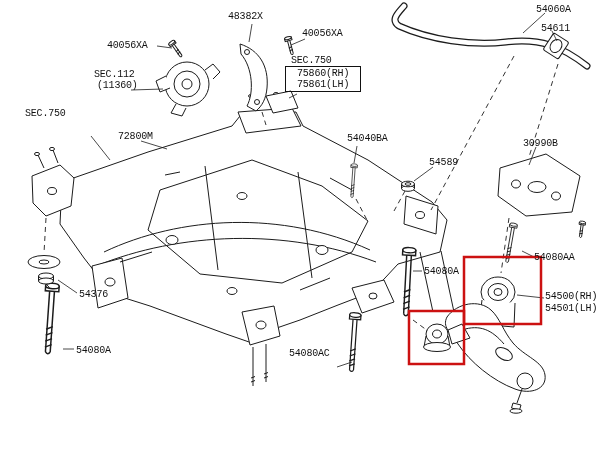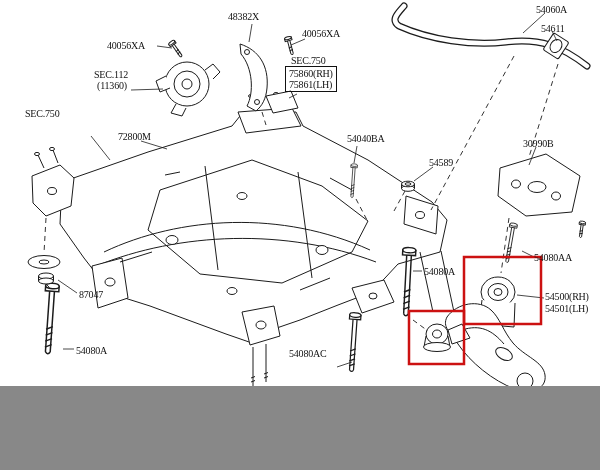--- a/index.html
+++ b/index.html
@@ -2,31 +2,31 @@
 <html style="--background: #ffffff; --line: #1c1c1c; --highlight: #cc1111;"><head>
 <meta charset="utf-8">
 <style>
   :root{
     --background:#ffffff;
     --line:#1c1c1c;
     --highlight:#cc1111;
   }
   html,body{margin:0;padding:0;background:#888;}
   .stage{
-    position:relative;width:600px;height:386px;overflow:hidden;
+    position:relative;width:600px;height:470px;overflow:hidden;
     background:var(--background,#fff);
-    font-family:Liberation Serif, serif;
+    font-family:Liberation Mono, monospace;
   }
   .stage svg{position:absolute;left:0;top:0;}
   .lbl{
     position:absolute;font-size:10px;line-height:11px;color:#111;
     white-space:pre;letter-spacing:-0.2px;
   }
   .lbl-box{
-    position:absolute;border:1px solid #111;padding:1px 3px;
+    position:absolute;border:1px solid #111;padding:1px 11px;
     font-size:10px;line-height:11px;color:#111;letter-spacing:-0.2px;
     background:transparent;
   }
   .ln{stroke:var(--line,#1c1c1c);stroke-width:1;fill:none;}
   .part{fill:#ffffff;stroke:var(--line,#1c1c1c);stroke-width:1;}
   .leader{stroke:var(--line,#1c1c1c);stroke-width:0.8;fill:none;}
   .dash{stroke:var(--line,#1c1c1c);stroke-width:0.9;fill:none;stroke-dasharray:5 4;}
   .hl{fill:none;stroke:var(--highlight,#cc1111);stroke-width:2.5;}
 </style>
 </head>
@@ -194,16 +194,16 @@
   <div class="lbl" style="left:347px;top:133px">54040BA</div>
   <div class="lbl" style="left:429px;top:157px">54589</div>
   <div class="lbl" style="left:536px;top:4px">54060A</div>
   <div class="lbl" style="left:541px;top:23px">54611</div>
   <div class="lbl" style="left:523px;top:138px">30990B</div>
   <div class="lbl" style="left:534px;top:252px">54080AA</div>
   <div class="lbl" style="left:545px;top:291px">54500(RH)</div>
   <div class="lbl" style="left:545px;top:303px">54501(LH)</div>
   <div class="lbl" style="left:424px;top:266px">54080A</div>
   <div class="lbl" style="left:289px;top:348px">54080AC</div>
-  <div class="lbl" style="left:79px;top:289px">87047</div>
+  <div class="lbl" style="left:79px;top:289px">54376</div>
   <div class="lbl" style="left:76px;top:345px">54080A</div>
 
 </div>
 
 </body></html>

